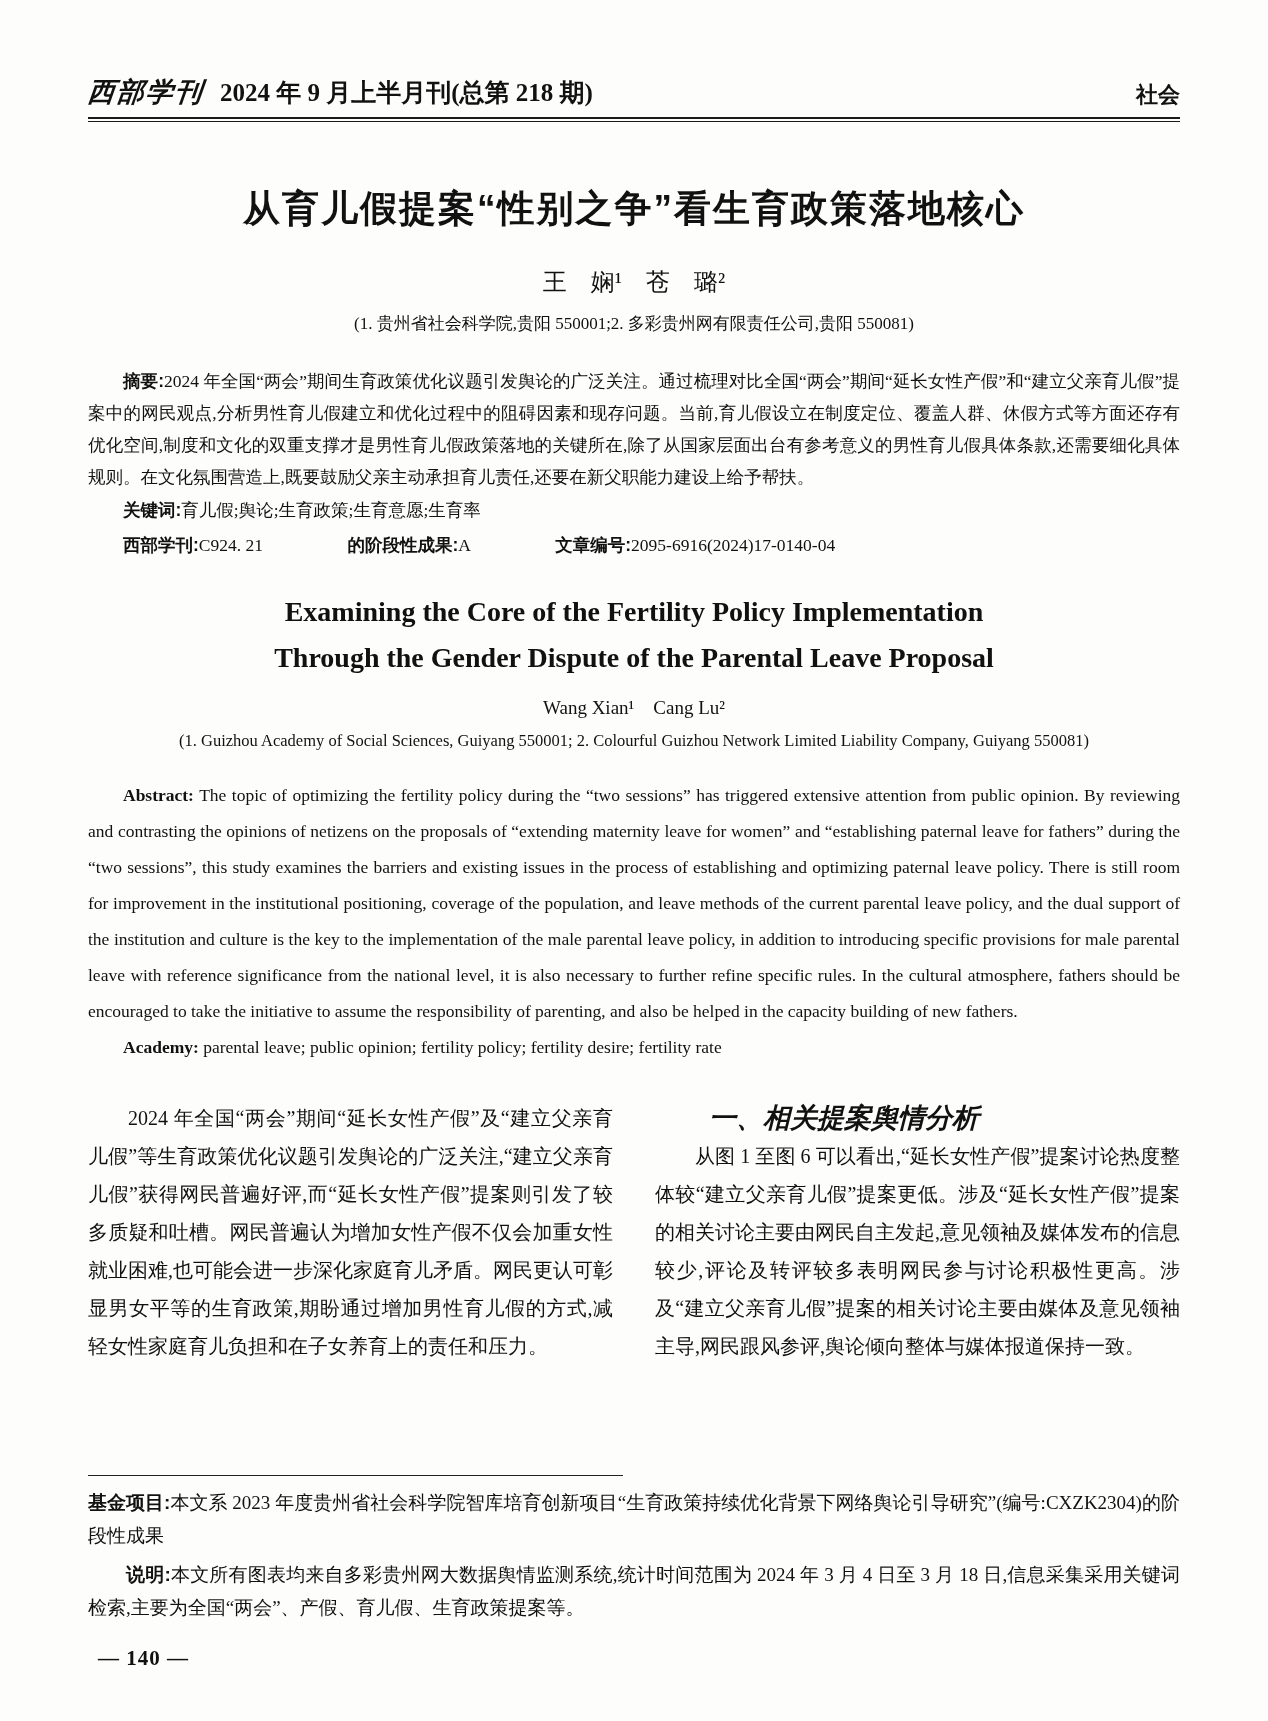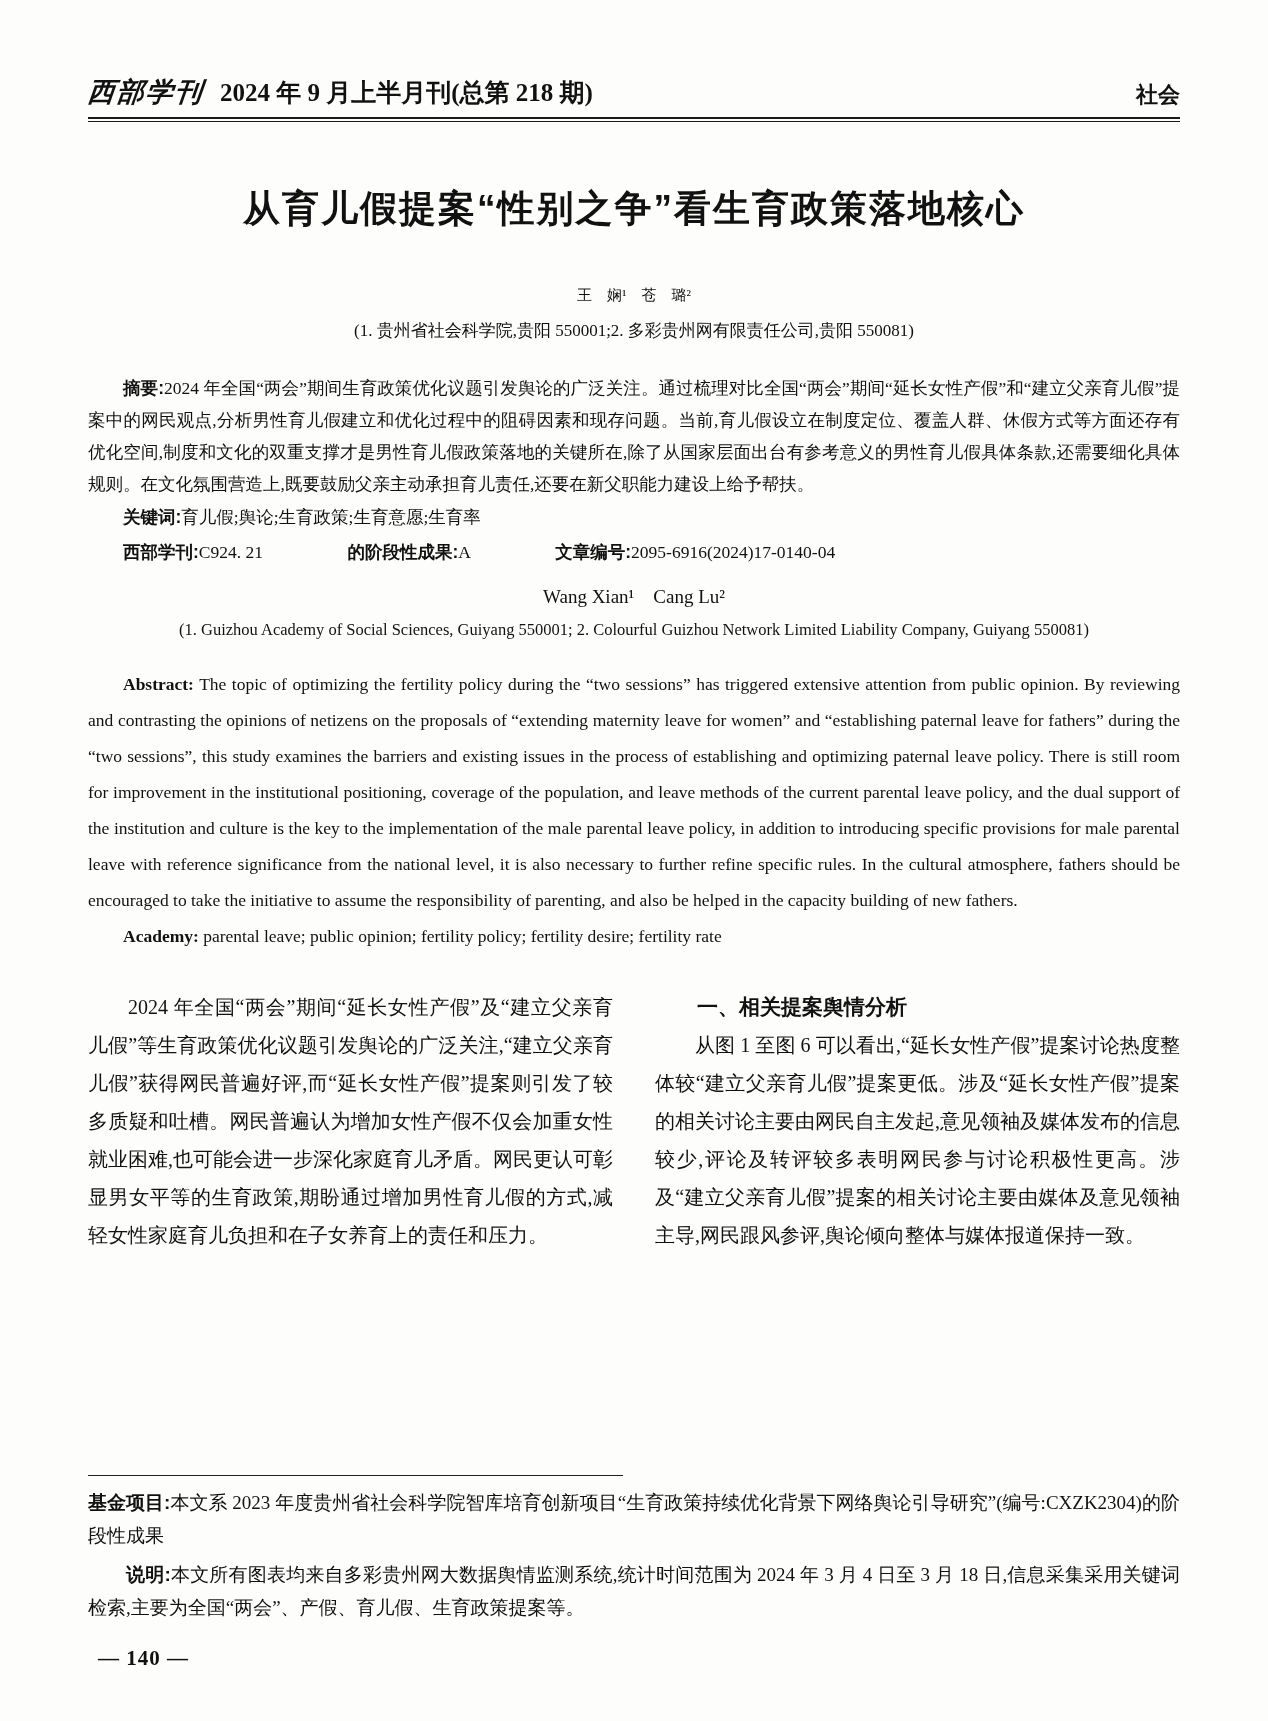--- a/index.html
+++ b/index.html
@@ -16,21 +16,21 @@
           font-size: 27px; letter-spacing: 2px; transform: skewX(-6deg); }
   .issue { font-weight: bold; font-size: 25px; margin-left: 16px; }
   .section-label { font-family: "Liberation Sans", "DejaVu Sans", sans-serif;
                    font-weight: bold; font-size: 22px; }
   .header-rule { margin-top: 7px; height: 5px;
                  border-top: 2.5px solid #1a1a1a; border-bottom: 1.5px solid #1a1a1a; }
 
   
   .cn-title { margin-top: 62px; text-align: center; font-family: "Liberation Sans", "DejaVu Sans", sans-serif;
               font-weight: bold; font-size: 37px; letter-spacing: 2px; }
-  .cn-authors { margin-top: 52px; text-align: center; font-size: 15px; white-space: pre-wrap; }
+  .cn-authors { margin-top: 32px; text-align: center; font-size: 24px; white-space: pre-wrap; }
   .cn-affil { margin-top: 14px; text-align: center; font-size: 17px; }
 
   
   .cn-abstract { margin-top: 30px; font-size: 17.5px; line-height: 32px; text-align: justify; text-indent: 2em; }
   .cn-keywords { font-size: 17.5px; line-height: 35px; text-indent: 2em; }
   .cn-meta { font-size: 17.5px; line-height: 35px; padding-left: 2em; }
   .label-b { font-family: "Liberation Sans", "DejaVu Sans", sans-serif; font-weight: bold; }
   .meta-group { margin-right: 80px; }
   .meta-group:last-child { margin-right: 0; text-align: center; }
 
@@ -41,21 +41,21 @@
   .en-affil { margin-top: 12px; text-align: center; font-size: 16.5px; }
   .en-abstract { margin-top: 26px; font-size: 17.5px; line-height: 36px; text-align: justify; text-indent: 2em; }
   .en-abstract .label-b, .en-keywords .label-b { font-family: "Liberation Serif", "DejaVu Serif", serif; }
   .en-keywords { font-size: 17.5px; line-height: 36px; text-indent: 2em; }
 
   
   .columns { margin-top: 34px; display: flex; gap: 42px; }
   .col { flex: 1 1 0; }
   .body-par { font-size: 20px; line-height: 38px; text-align: justify; text-indent: 2em; }
   .sec-heading { font-family: "Liberation Sans", "DejaVu Sans", sans-serif; font-weight: bold;
-                 font-size: 21px; line-height: 38px; text-indent: 2em; }
+                 font-size: 27px; line-height: 38px; text-indent: 2em; font-style: italic; }
 
   
   .footer-block { margin-top: auto; }
   .footnote-rule { width: 49%; border-top: 1.5px solid #222; }
   .footnotes { margin-top: 10px; font-size: 19px; line-height: 33px; text-align: justify; }
   .fn-note { text-indent: 2em; margin-top: 6px; }
   .page-no { margin-top: 22px; margin-left: 10px; font-size: 21px; font-weight: bold;
              letter-spacing: 1px; padding-bottom: 10px; }
 </style>
 </head>
@@ -77,20 +77,24 @@
   <div class="cn-affil">(1. 贵州省社会科学院,贵阳 550001;2. 多彩贵州网有限责任公司,贵阳 550081)</div>
 
   <p class="cn-abstract"><span class="label-b">摘要:</span><span>2024 年全国“两会”期间生育政策优化议题引发舆论的广泛关注。通过梳理对比全国“两会”期间“延长女性产假”和“建立父亲育儿假”提案中的网民观点,分析男性育儿假建立和优化过程中的阻碍因素和现存问题。当前,育儿假设立在制度定位、覆盖人群、休假方式等方面还存有优化空间,制度和文化的双重支撑才是男性育儿假政策落地的关键所在,除了从国家层面出台有参考意义的男性育儿假具体条款,还需要细化具体规则。在文化氛围营造上,既要鼓励父亲主动承担育儿责任,还要在新父职能力建设上给予帮扶。</span></p>
   <p class="cn-keywords"><span class="label-b">关键词:</span><span>育儿假;舆论;生育政策;生育意愿;生育率</span></p>
   <p class="cn-meta">
     <span class="meta-group"><span class="label-b">西部学刊:</span><span>C924. 21</span></span>
     <span class="meta-group"><span class="label-b">的阶段性成果:</span><span>A</span></span>
     <span class="meta-group"><span class="label-b">文章编号:</span><span>2095-6916(2024)17-0140-04</span></span>
   </p>
 
+  <div class="en-title-wrap">
+    <div class="en-title">Examining the Core of the Fertility Policy Implementation</div>
+    <div class="en-title">Through the Gender Dispute of the Parental Leave Proposal</div>
+  </div>
   <div class="en-authors">Wang Xian¹    Cang Lu²</div>
   <div class="en-affil">(1. Guizhou Academy of Social Sciences, Guiyang 550001; 2. Colourful Guizhou Network Limited Liability Company, Guiyang 550081)</div>
   <p class="en-abstract"><span class="label-b">Abstract:</span><span> </span><span>The topic of optimizing the fertility policy during the “two sessions” has triggered extensive attention from public opinion. By reviewing and contrasting the opinions of netizens on the proposals of “extending maternity leave for women” and “establishing paternal leave for fathers” during the “two sessions”, this study examines the barriers and existing issues in the process of establishing and optimizing paternal leave policy. There is still room for improvement in the institutional positioning, coverage of the population, and leave methods of the current parental leave policy, and the dual support of the institution and culture is the key to the implementation of the male parental leave policy, in addition to introducing specific provisions for male parental leave with reference significance from the national level, it is also necessary to further refine specific rules. In the cultural atmosphere, fathers should be encouraged to take the initiative to assume the responsibility of parenting, and also be helped in the capacity building of new fathers.</span></p>
   <p class="en-keywords"><span class="label-b">Academy:</span><span> </span><span>parental leave; public opinion; fertility policy; fertility desire; fertility rate</span></p>
 
   <div class="columns">
     <div class="col">
       <p class="body-par">2024 年全国“两会”期间“延长女性产假”及“建立父亲育儿假”等生育政策优化议题引发舆论的广泛关注,“建立父亲育儿假”获得网民普遍好评,而“延长女性产假”提案则引发了较多质疑和吐槽。网民普遍认为增加女性产假不仅会加重女性就业困难,也可能会进一步深化家庭育儿矛盾。网民更认可彰显男女平等的生育政策,期盼通过增加男性育儿假的方式,减轻女性家庭育儿负担和在子女养育上的责任和压力。</p>
     </div>
     <div class="col">

